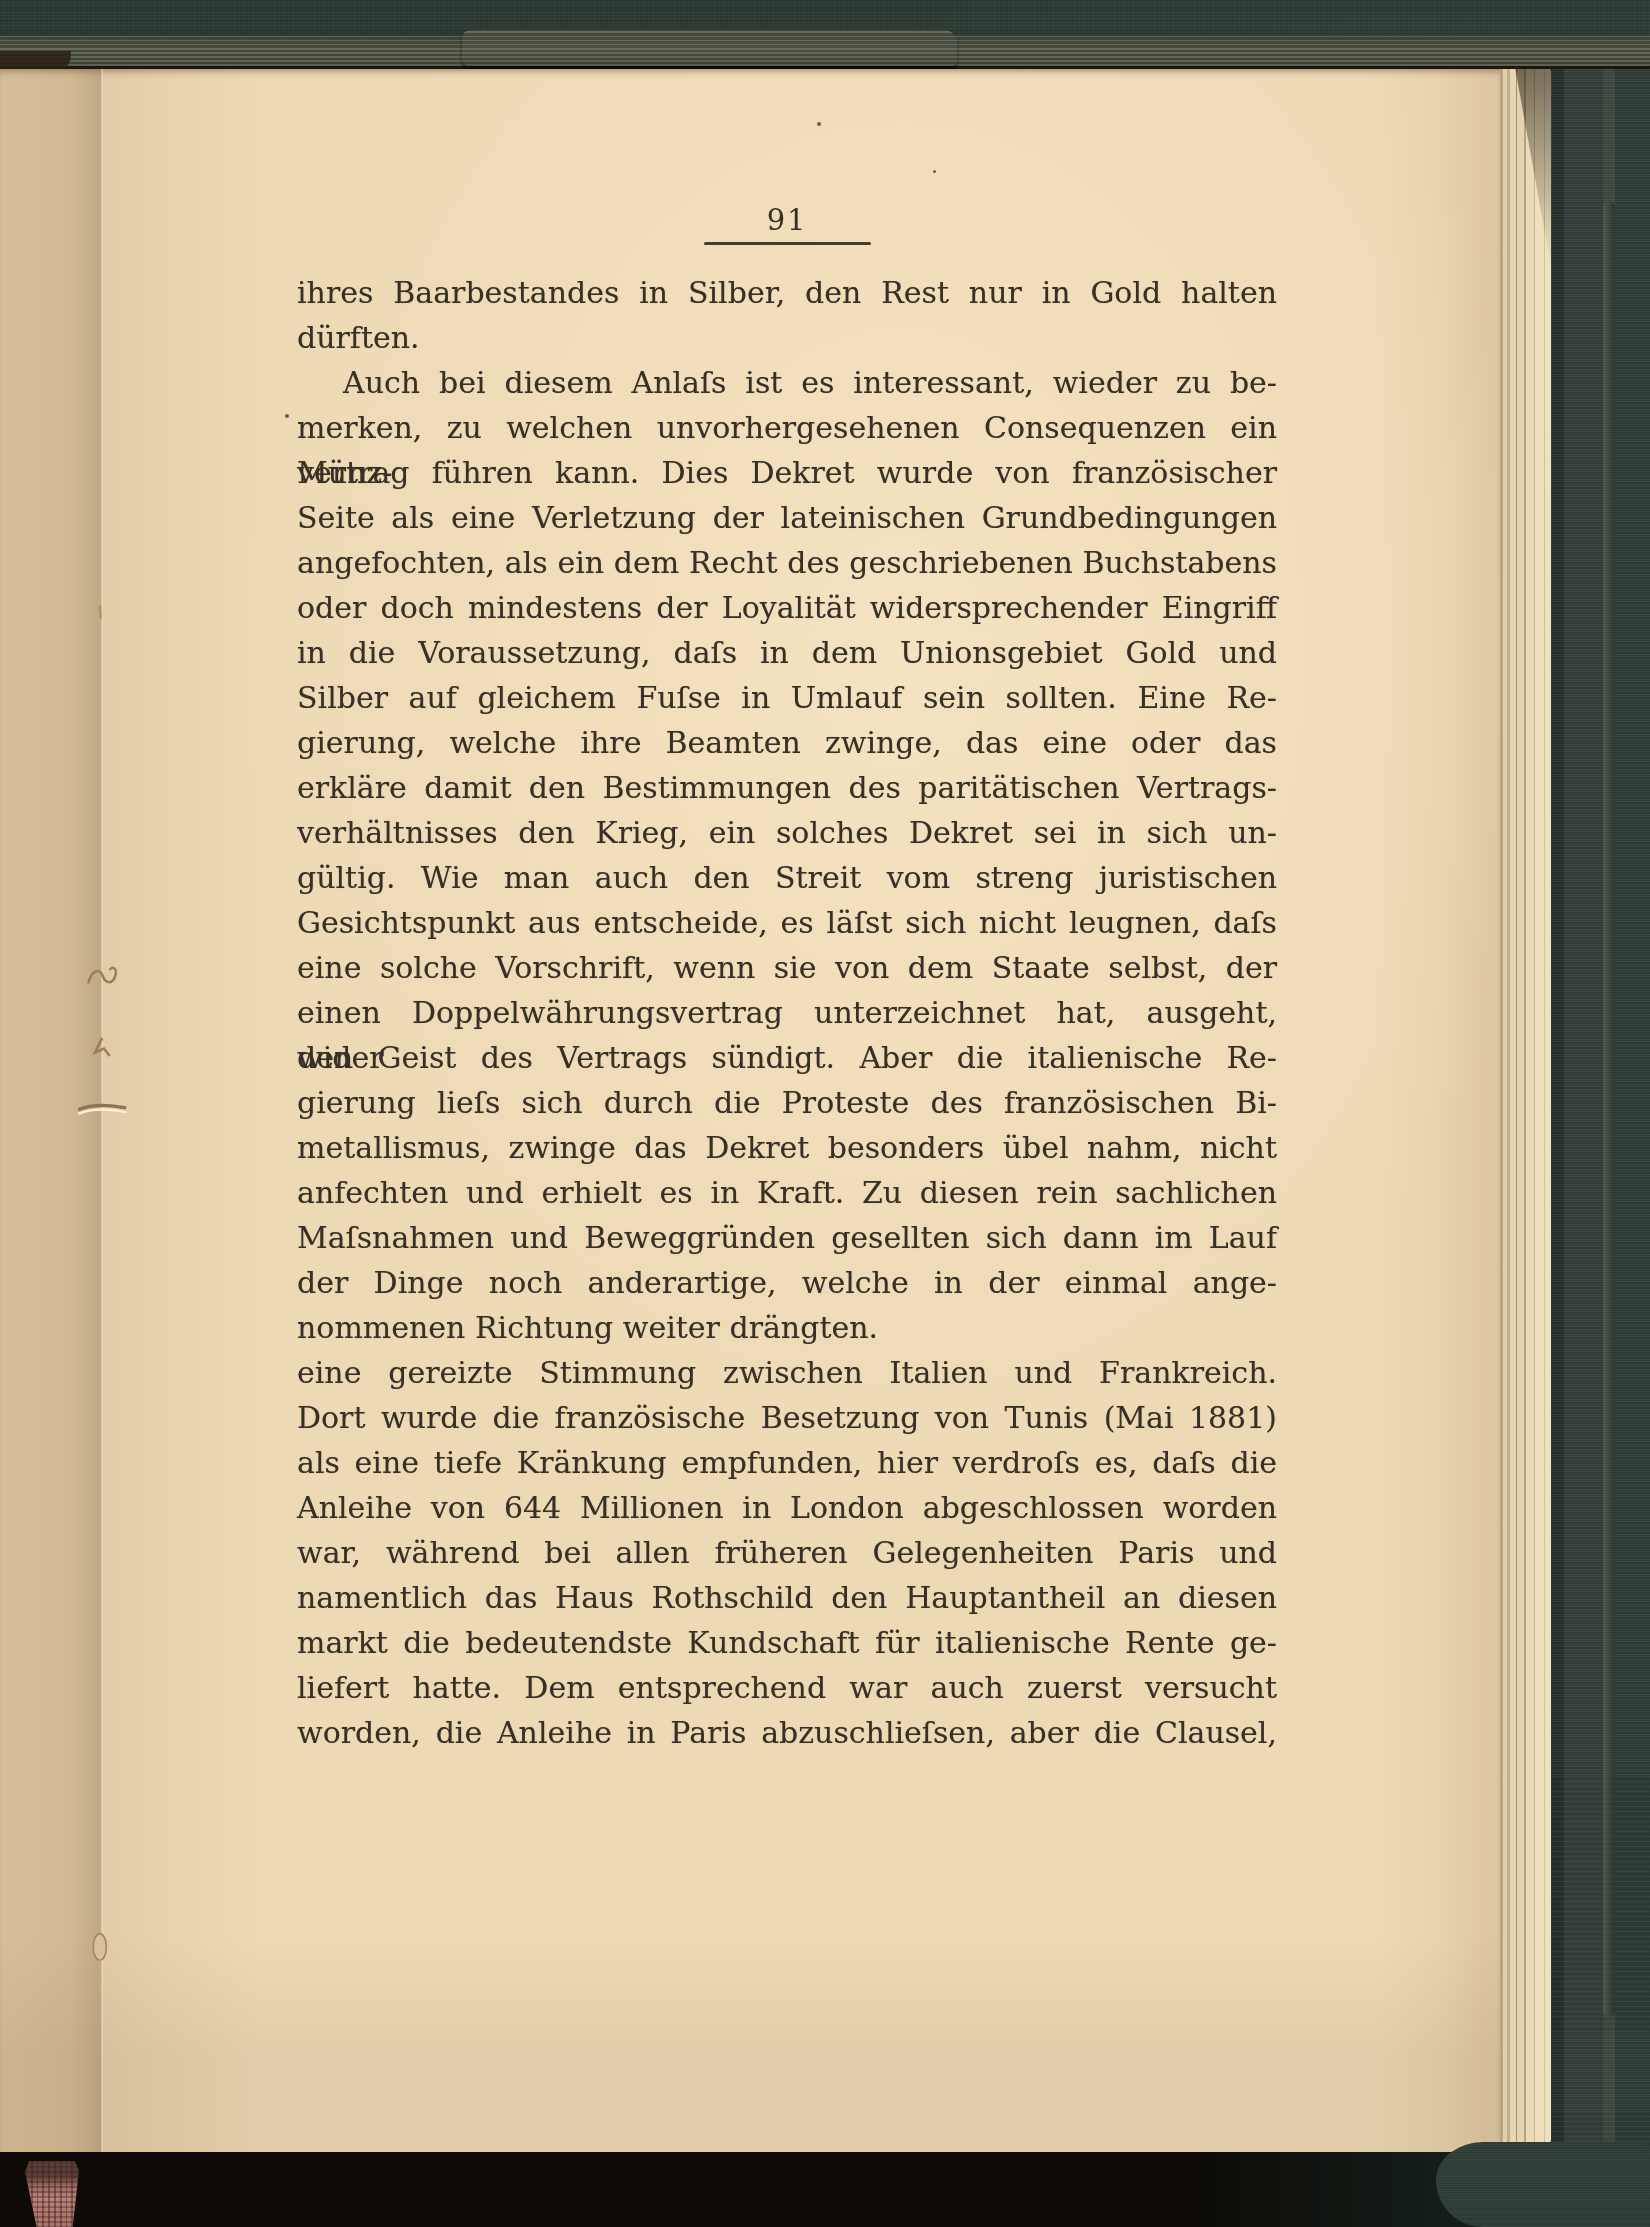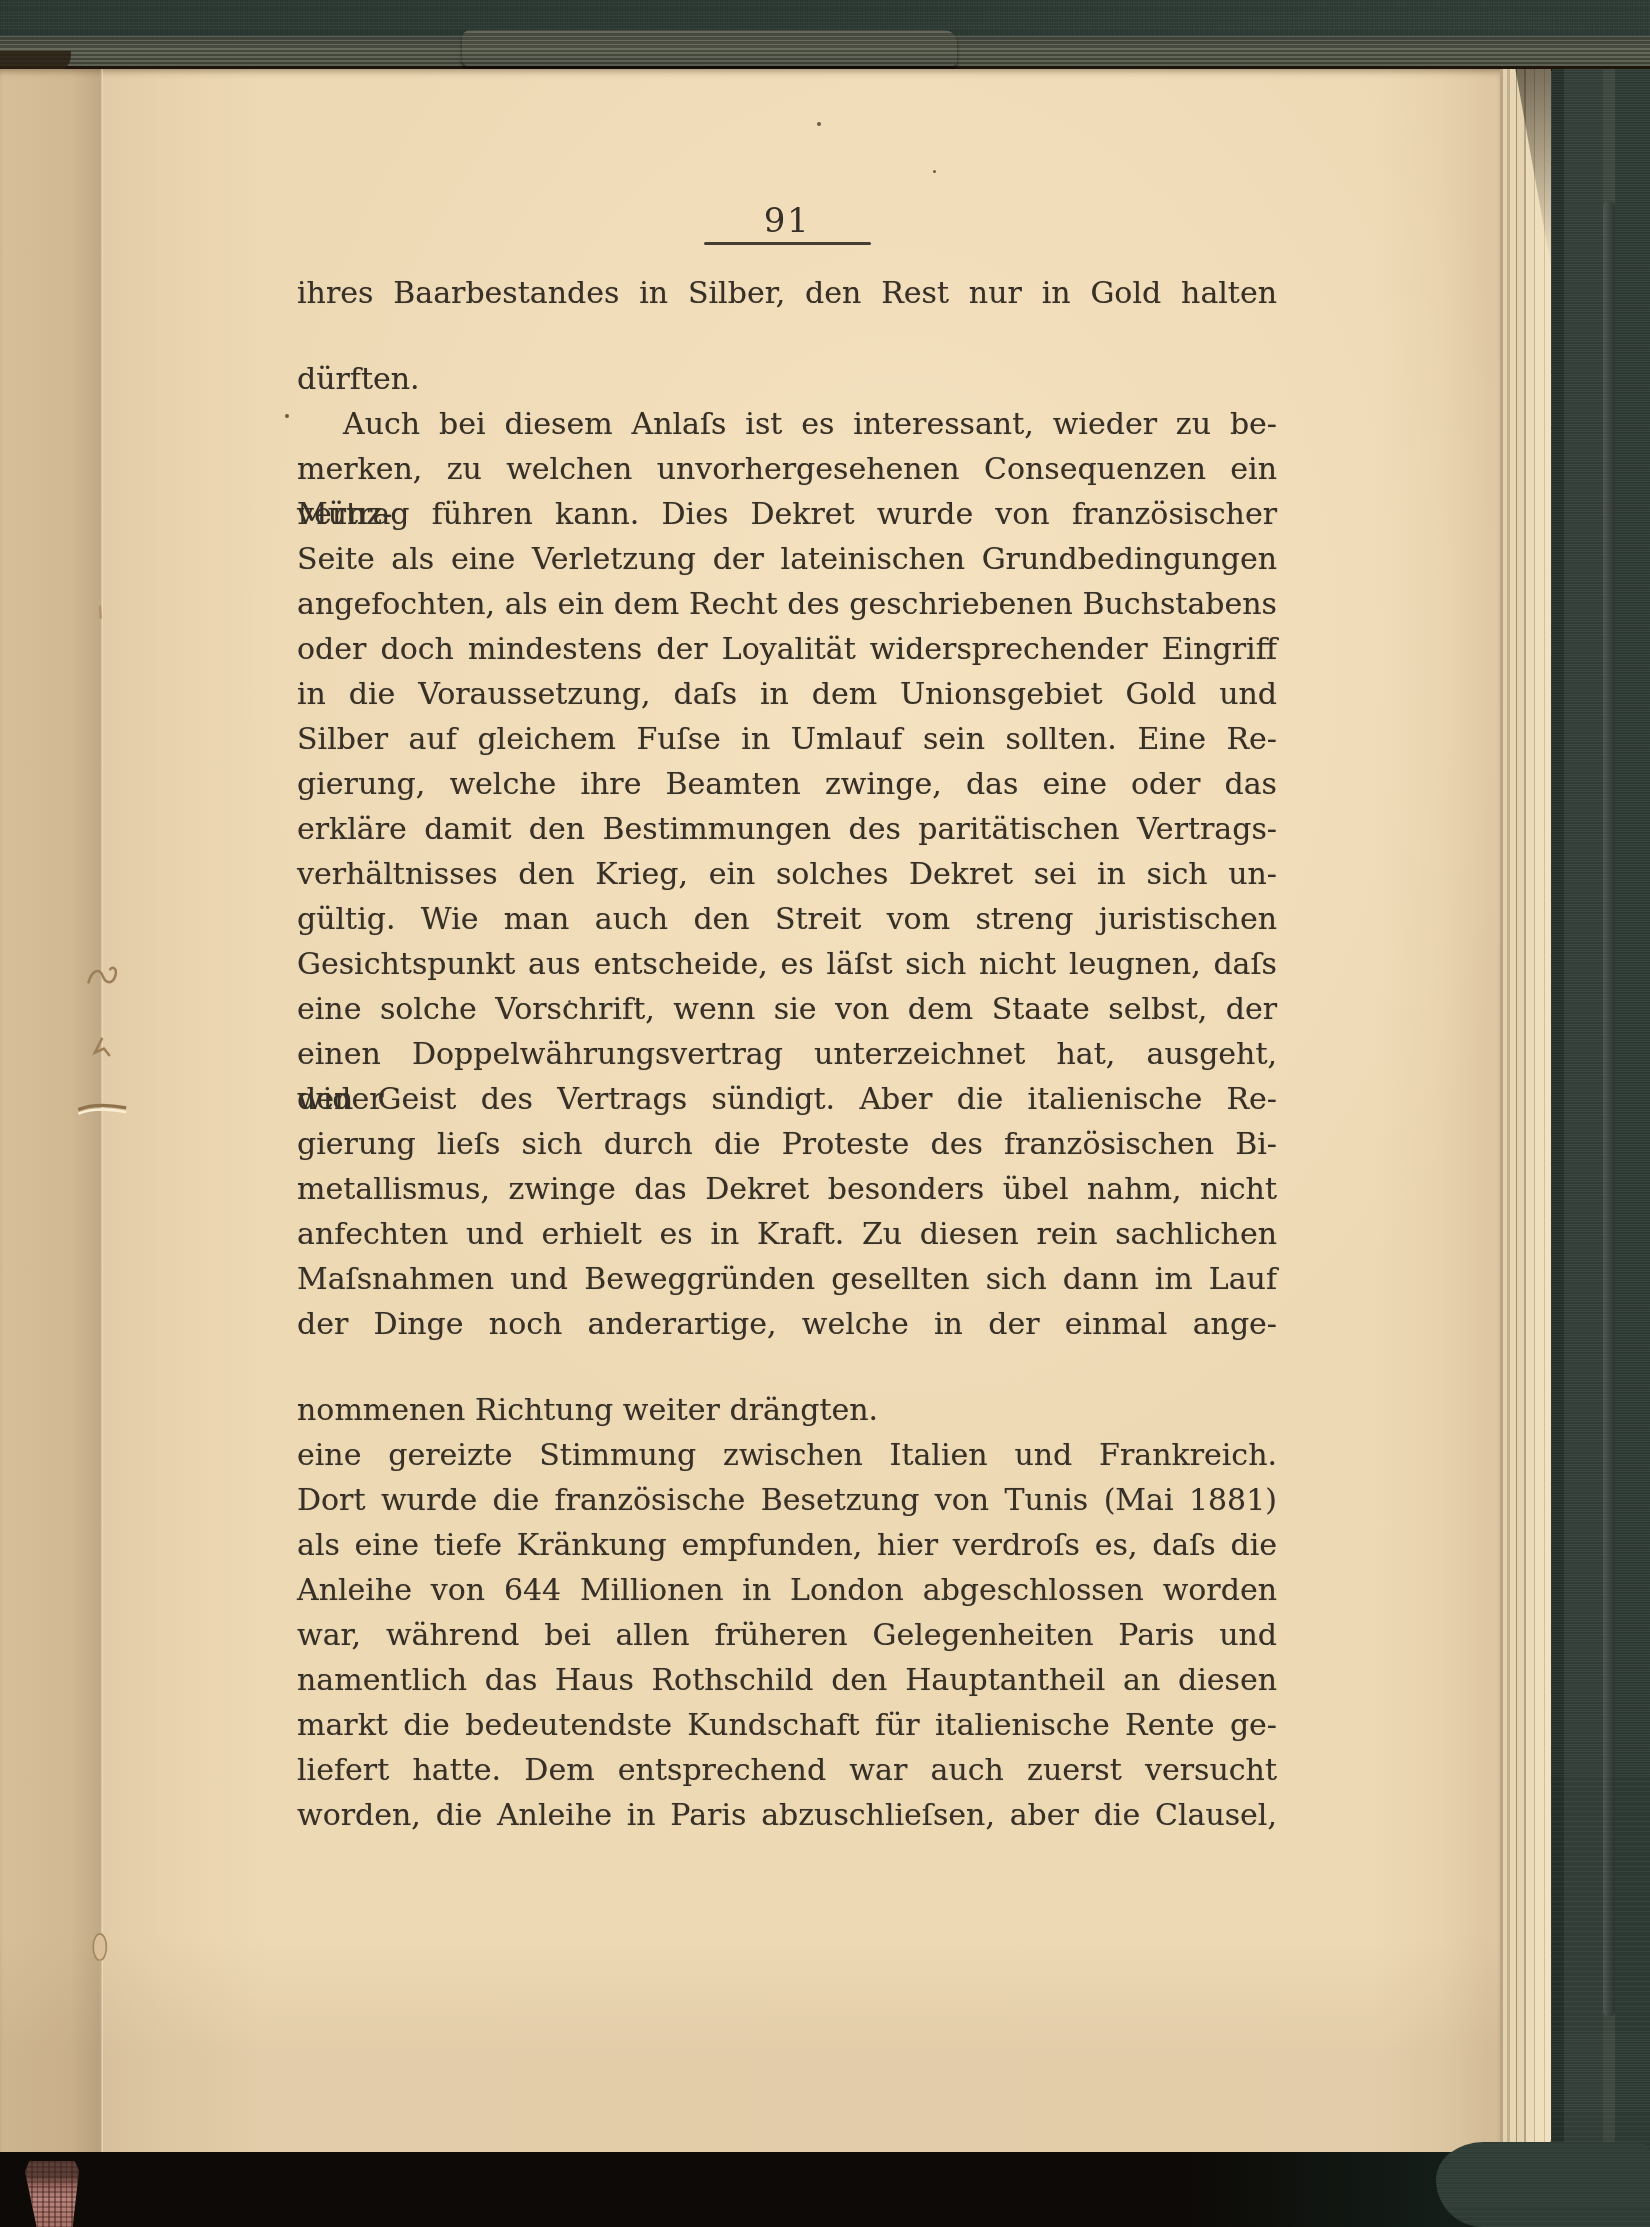--- a/index.html
+++ b/index.html
@@ -83,32 +83,32 @@
     position:absolute;left:0;top:0;width:100px;height:100%;
     background:linear-gradient(90deg, rgba(135,105,65,0.10), rgba(135,105,65,0.16) 70%, rgba(95,70,40,0.26) 100%);
   }
   .crease-line{
     position:absolute;left:100px;top:0;width:2.5px;height:100%;
     background:linear-gradient(90deg, rgba(118,92,56,0.38), rgba(255,246,226,0.55));
   }
   .defects{position:absolute;left:33px;top:508px;width:132px;height:1486px;}
   .page-header{position:absolute;left:297px;top:135px;width:980px;text-align:center;}
   .page-number{
-    display:inline-block;font-size:34px;line-height:33px;letter-spacing:1.7px;
+    display:inline-block;font-size:29px;line-height:33px;letter-spacing:1.7px;
     color:var(--ink,#373027);
   }
   .header-rule{width:167px;height:3.3px;margin:5px auto 0;background:#453d31;border-radius:1.7px;}
   .text-block{position:absolute;left:297px;top:201px;width:980px;color:var(--ink,#373027);}
   .line{
     height:45px;line-height:45px;font-size:30px;
     text-align:justify;text-align-last:justify;-moz-text-align-last:justify;
     white-space:normal;text-shadow:0 0 0.8px rgba(55,48,39,0.35);
   }
   .line.indent{text-indent:46px;}
-  .line.flush{text-align-last:left;margin-top:41px;-moz-text-align-last:left;}
+  .line.flush{text-align-last:left;-moz-text-align-last:left;}
   .speck{position:absolute;border-radius:50%;background:#6b5b45;}
   
   .bottom-shadow{
     position:absolute;left:0;top:2152px;width:1651px;height:75px;
     background:linear-gradient(90deg,#0d0a07 0 72%, #131b16 85%, #1d2823 100%);
   }
   .corner-br{
     position:absolute;left:1436px;top:2142px;width:215px;height:85px;
     background:
       repeating-linear-gradient(0deg, rgba(255,255,255,0.04) 0 0.8px, transparent 0.8px 2.5px),

